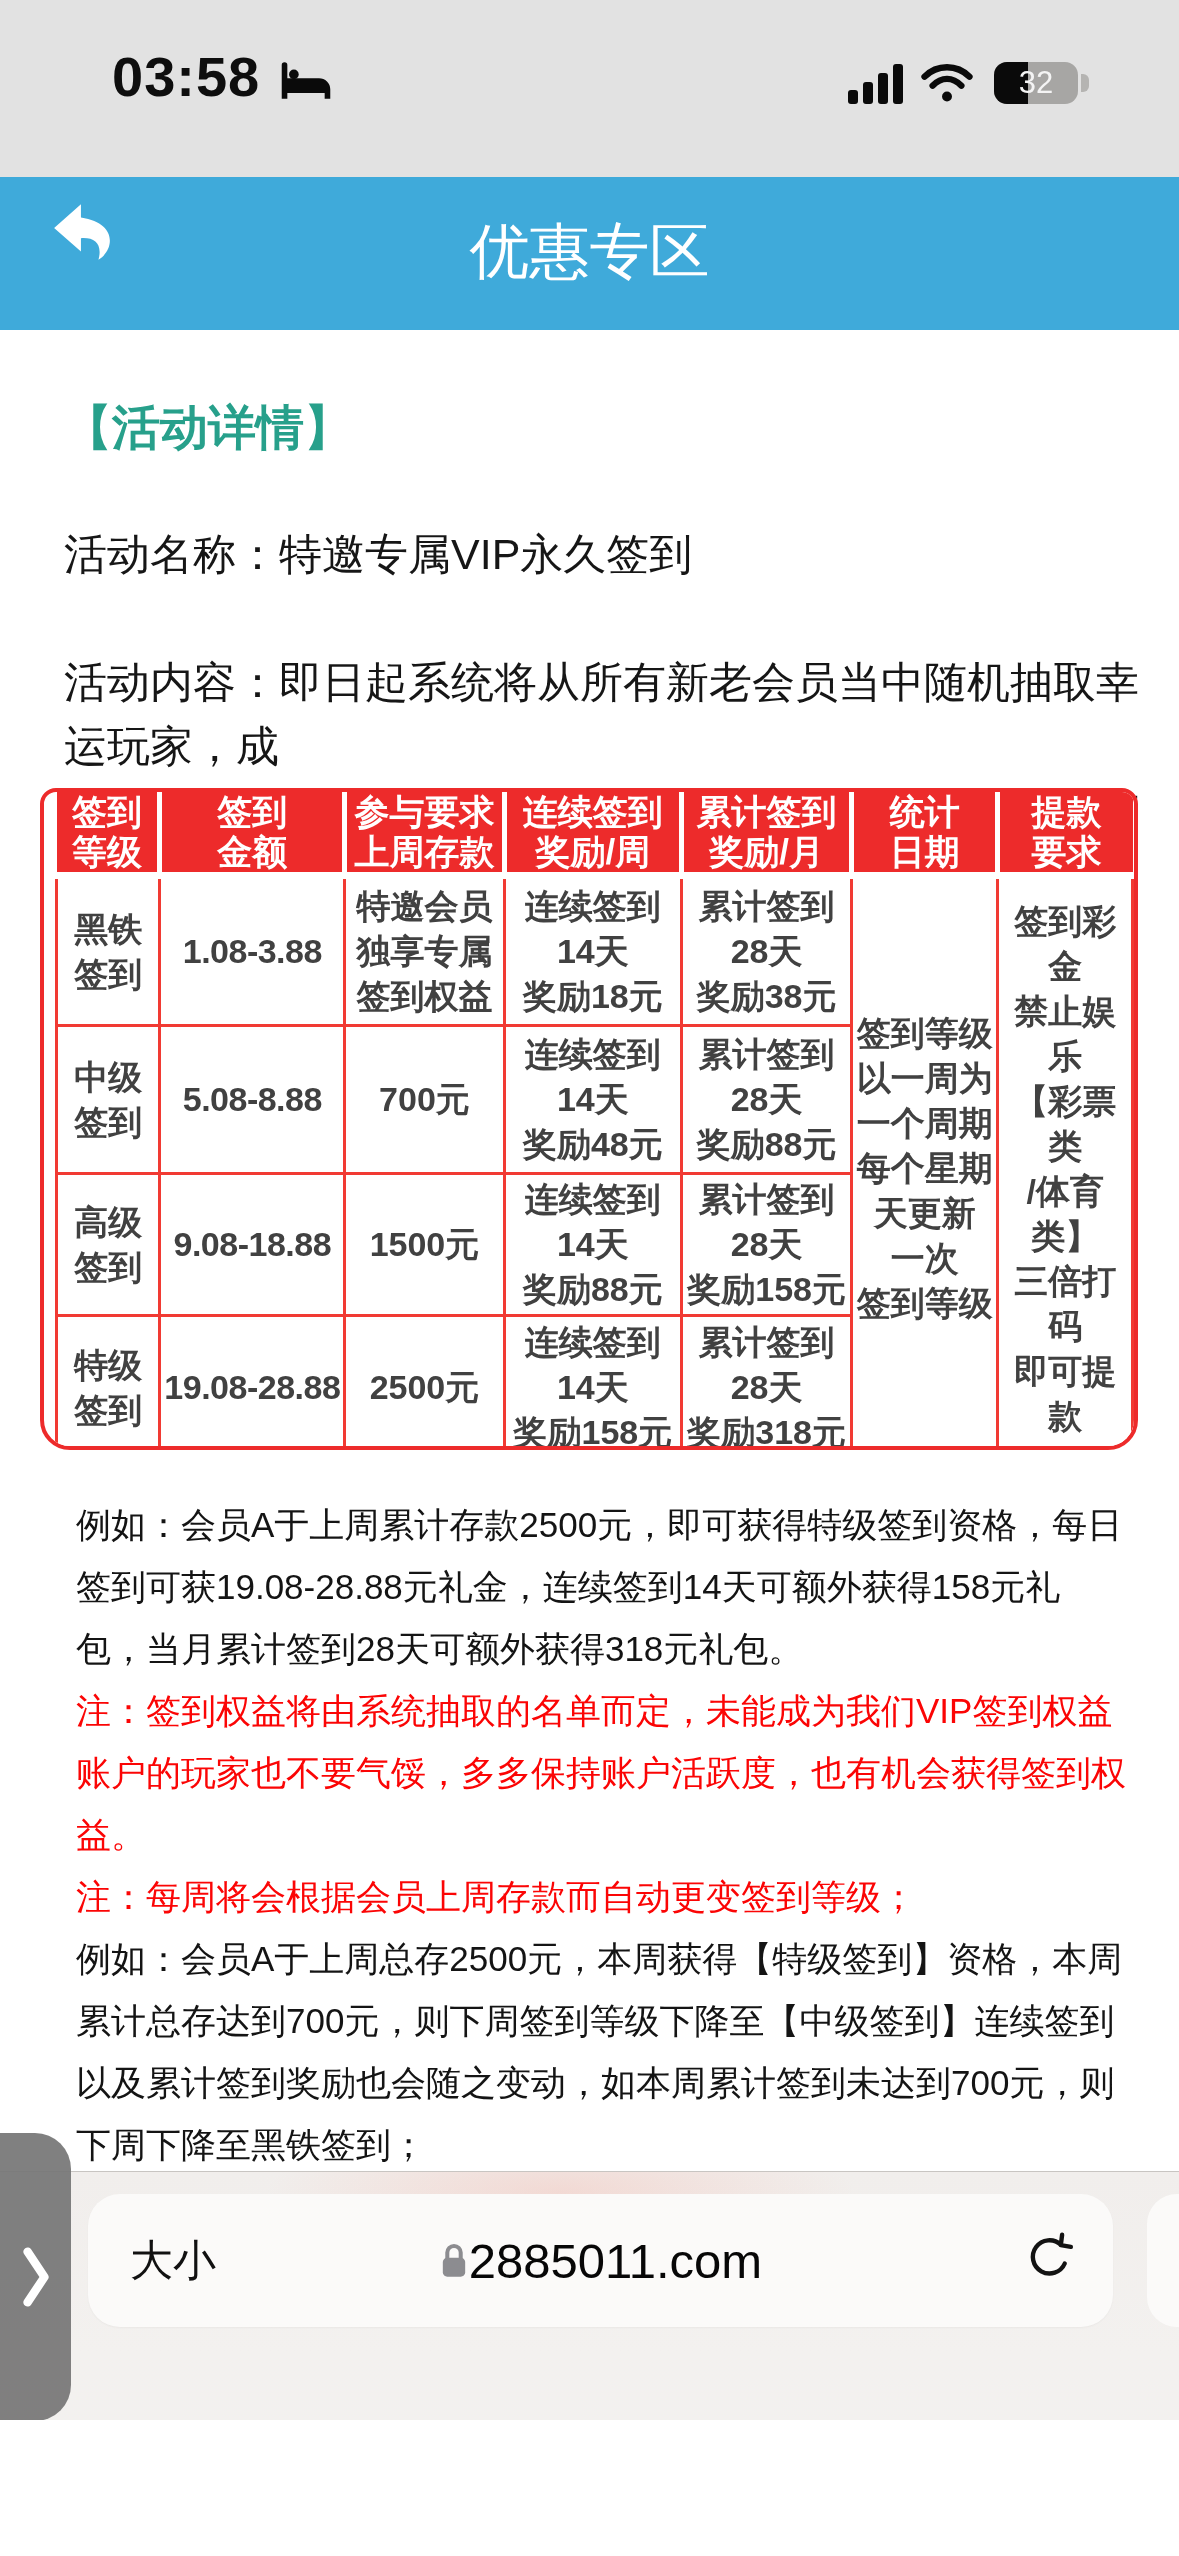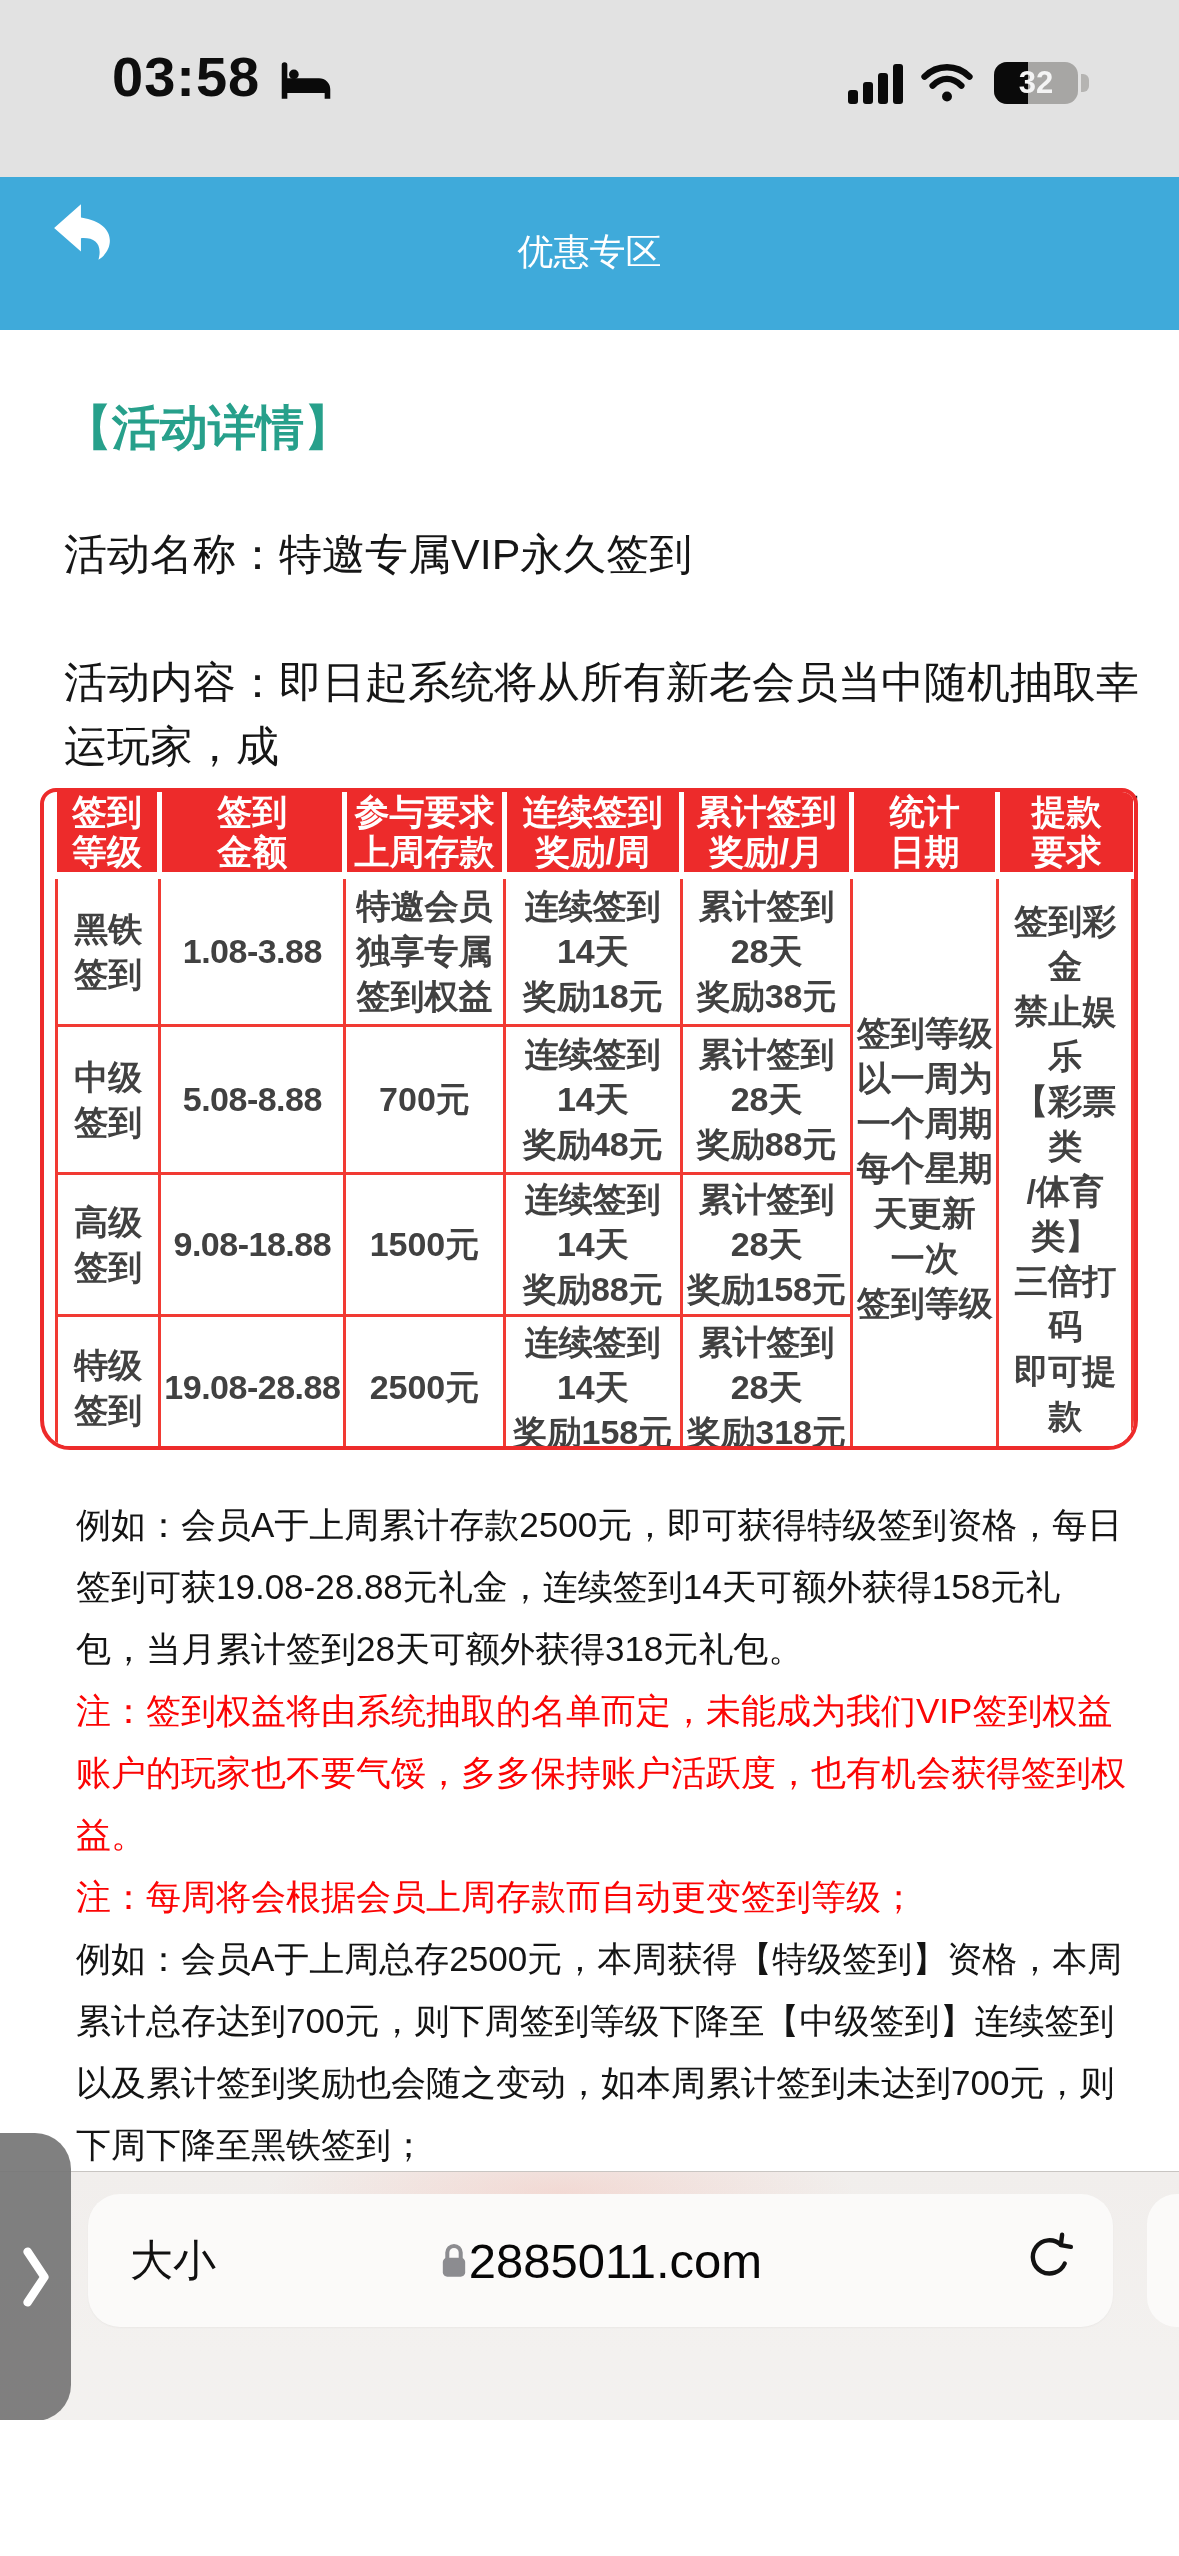--- a/index.html
+++ b/index.html
@@ -8,27 +8,27 @@
   #screen { position:absolute; inset:0; width:1179px; height:2420px; overflow:hidden; background:#c4b5fd; }
 
   
   .status-bar { position:absolute; left:0; top:0; width:1179px; height:177px; background:#e2e2e2; z-index:3; }
   .status-time { position:absolute; left:112px; top:44px; font-size:56px; font-weight:700; color:#0e0e0e; letter-spacing:1px; }
   .bed-icon { position:absolute; left:278px; top:58px; width:56px; height:44px; }
   .signal-icon { position:absolute; left:848px; top:64px; width:58px; height:40px; }
   .wifi-icon { position:absolute; left:920px; top:62px; width:54px; height:42px; }
   .battery { position:absolute; left:994px; top:62px; width:84px; height:42px; border-radius:13px; background:#a7a6a4; overflow:hidden; }
   .battery-fill { position:absolute; left:0; top:0; width:40%; height:100%; background:#0a0a0a; }
-  .battery-num { position:absolute; inset:0; text-align:center; line-height:42px; font-size:31px; font-weight:700; color:#f4f4f4; }
+  .battery-num { position:absolute; inset:0; text-align:center; line-height:42px; font-size:31px; font-weight:400; color:#f4f4f4; }
   .battery-nub { position:absolute; left:1081px; top:74px; width:8px; height:18px; border-radius:0 6px 6px 0; background:#b5b4b2; }
 
   
   .nav-bar { position:absolute; left:0; top:177px; width:1179px; height:153px; background:#3faada; z-index:3; }
   .back-btn { position:absolute; left:50px; top:24px; width:66px; height:62px; }
-  .nav-title { position:absolute; left:0; top:0; width:100%; height:153px; text-align:center; line-height:150px; font-size:36px; color:#ffffff; }
+  .nav-title { position:absolute; left:0; top:0; width:100%; height:153px; text-align:center; line-height:150px; font-size:60px; color:#ffffff; }
 
   
   .page { position:absolute; left:0; top:330px; width:1179px; height:2226px; background:#ffffff; z-index:1; }
   .section-title { position:absolute; left:64px; top:66px; font-size:48px; font-weight:700; color:#27a08b; }
   .intro { position:absolute; left:64px; top:128px; width:1075px; font-size:43px; line-height:64px; color:#161616; white-space:pre-line; }
   .intro p { white-space:pre-line; }
 
   
   .promo-table-wrap { position:absolute; left:40px; top:458px; width:1098px; height:662px; border:4px solid #ed2b2b; border-radius:16px 16px 30px 30px; overflow:hidden; background:#ffffff;padding-left:11px; }
   table.promo { width:100%; height:100%; border-collapse:collapse; table-layout:fixed; }

